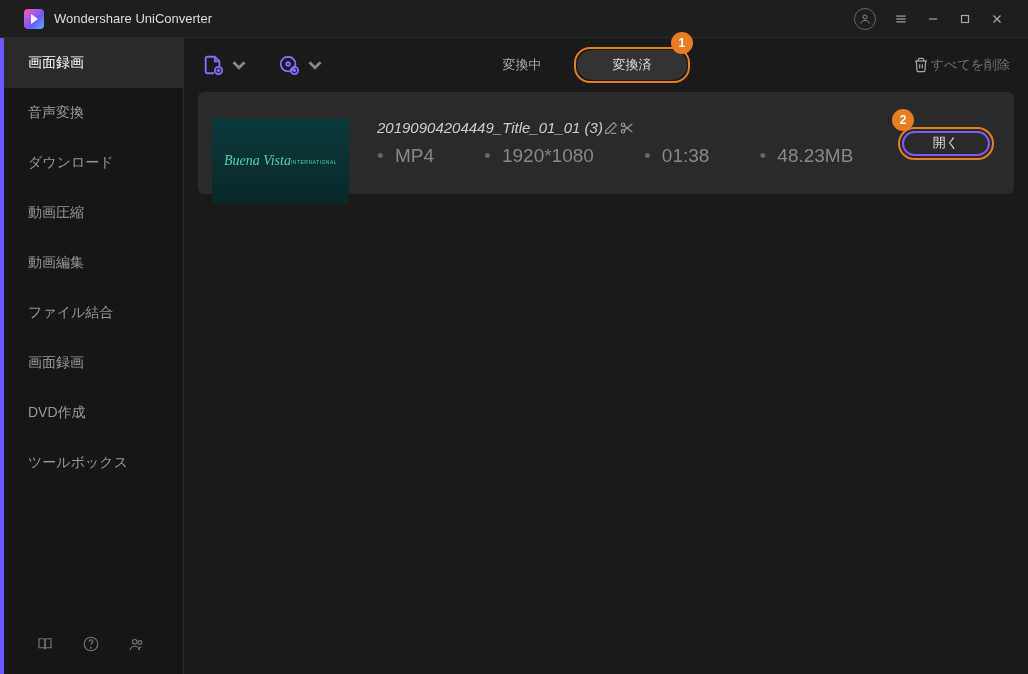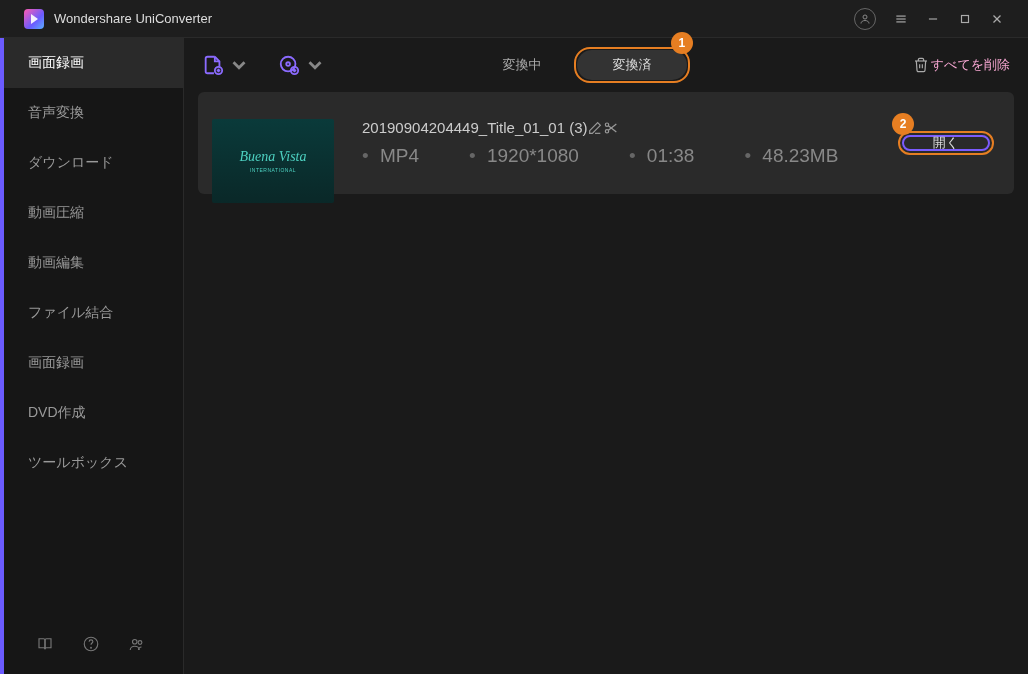--- a/index.html
+++ b/index.html
@@ -55,36 +55,36 @@
 .chev { margin-left:4px; }
 
 .tab-group { display:flex; margin-left:auto; margin-right:auto; position:relative; }
 .tab { width:110px; height:30px; border-radius:15px; display:flex; align-items:center; justify-content:center;
   font-size:13px; color:#aaa; cursor:pointer; position:relative; }
 .tab.active { background:#333; color:#ddd; }
 .highlight-border { border:2px solid #e67e22; border-radius:16px; position:absolute; }
 .badge { position:absolute; width:22px; height:22px; background:#e67e22; color:#fff; border-radius:50%;
   display:flex; align-items:center; justify-content:center; font-size:12px; font-weight:bold; z-index:5; }
 
-.del-all { margin-left:auto; display:flex; align-items:center; gap:2px; font-size:13px; color:#f9a8d4; cursor:pointer;text-align:right; }
+.del-all { margin-left:auto; display:flex; align-items:center; gap:2px; font-size:13px; color:#737373; cursor:pointer;text-align:right; }
 
 
 .files { padding:0 14px; flex:1; }
 .file-card { background:#2a2a2a; border-radius:6px; height:102px; display:flex; align-items:center; padding:10px 14px; position:relative; }
-.thumb { width:122px; height:84px; background:linear-gradient(#0a3a3a,#0a2828); border-radius:2px;
-  display:flex; flex-direction:column; align-items:center; justify-content:center;margin-top:36px; }
+.thumb { width:137px; height:84px; background:linear-gradient(#0a3a3a,#0a2828); border-radius:2px;
+  display:flex; align-items:center; justify-content:center;margin-top:36px; }
 .thumb-text1 { font-family:cursive; font-style:italic; color:#4dd0c0; font-size:14px; }
 .thumb-text2 { font-size:5px; color:#4dd0c0; letter-spacing:0.5px; margin-top:2px; }
 .file-info { margin-left:28px; flex:1; }
-.file-name-row { display:flex; align-items:center; color:#ccc; font-size:15px; }
+.file-name-row { display:flex; align-items:center; color:#ccc; font-size:15px;font-style:italic; }
 .file-name-row svg { width:16px; height:16px; cursor:pointer; }
 .meta-row { display:flex; gap:50px; margin-top:9px; font-size:19px; color:#888; }
 .meta-item::before { content:"• "; color:#666; margin-right:6px; }
 .open-btn-wrap { position:relative; margin-right:10px; }
-.open-btn { width:88px; height:16px; border:2px solid #7b5bff; border-radius:16px; display:flex;
+.open-btn { width:88px; height:25px; border:2px solid #7b5bff; border-radius:16px; display:flex;
   align-items:center; justify-content:center; color:#ddd; font-size:13px; cursor:pointer; background:transparent; }
 .hl-2 { position:absolute; border:2px solid #e67e22; border-radius:18px; top:-4px; left:-4px; right:-4px; bottom:-4px; }
 
 
 .statusbar { height:40px; display:flex; align-items:center; justify-content:center; font-size:13px; color:#888; }
 </style>
 </head>
 <body>
 
 <div class="titlebar">

